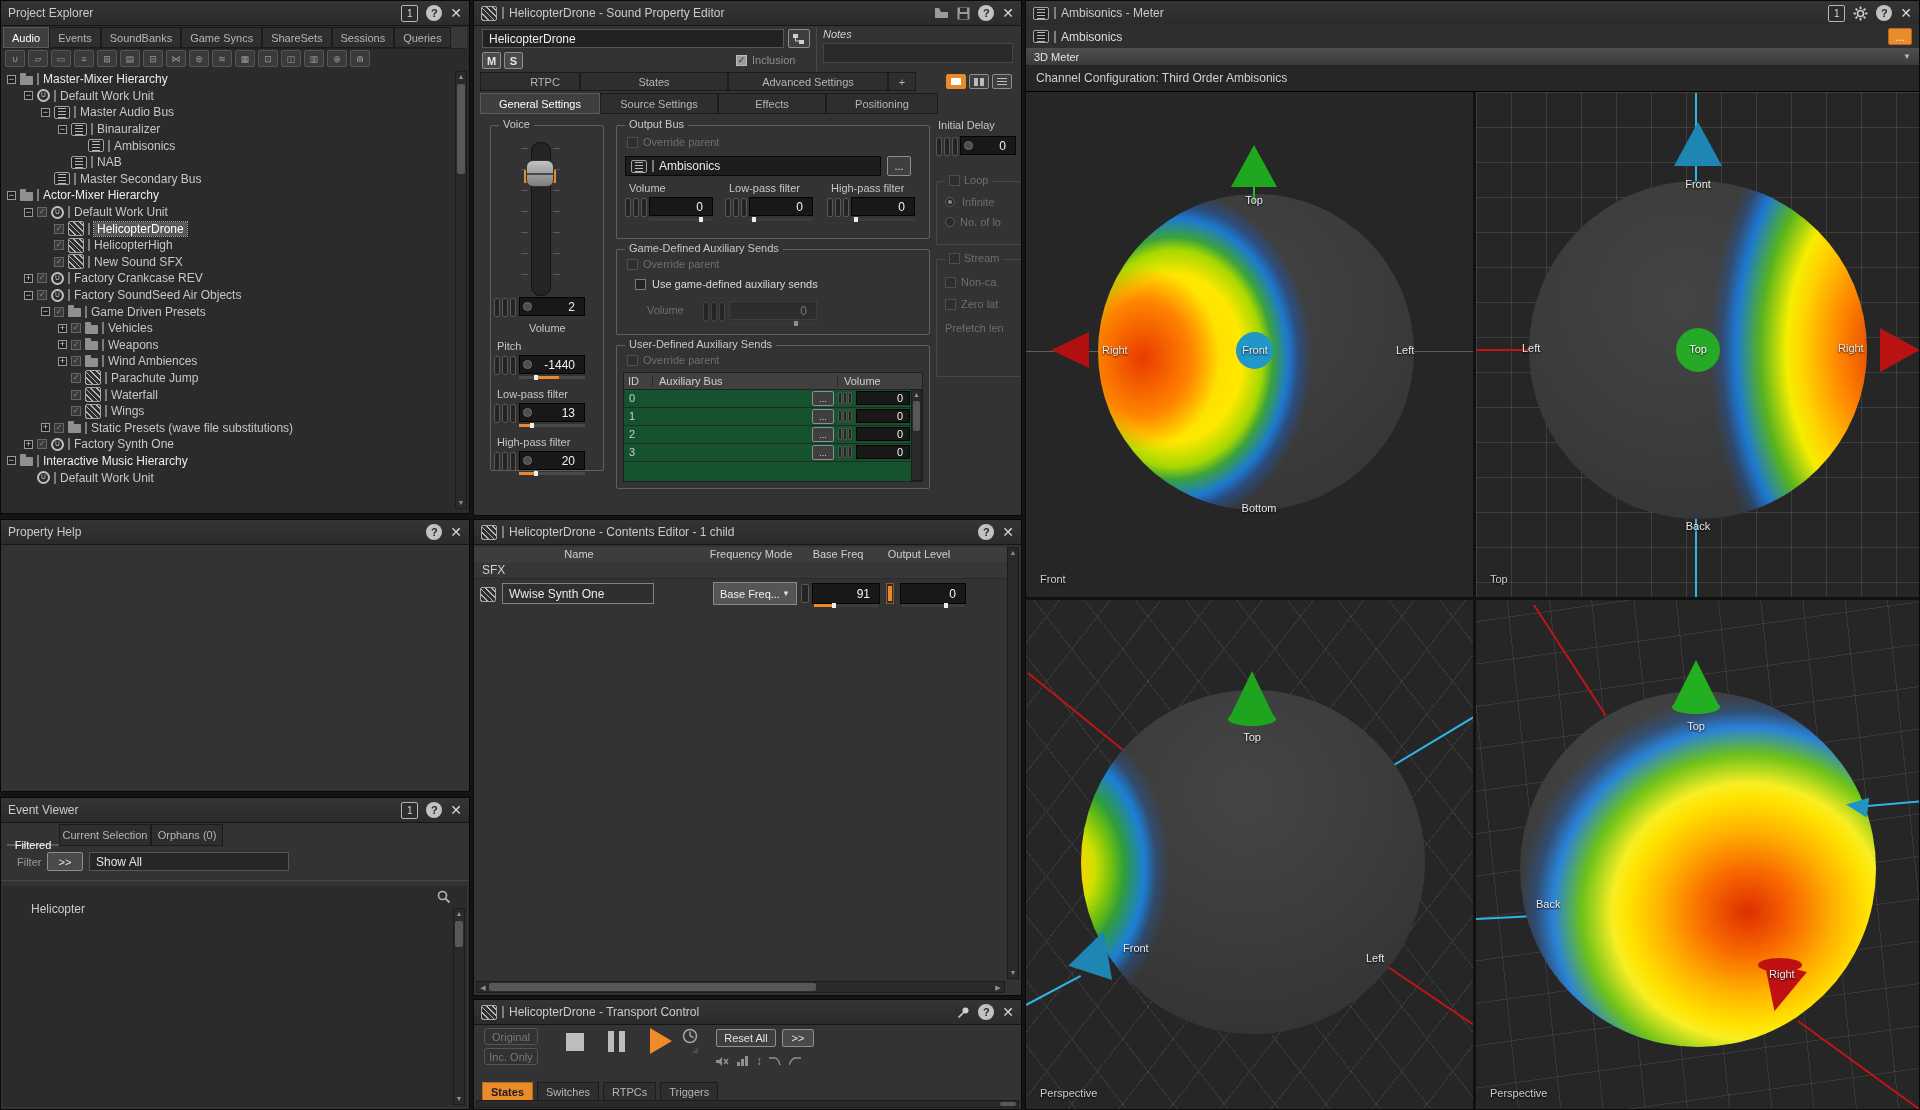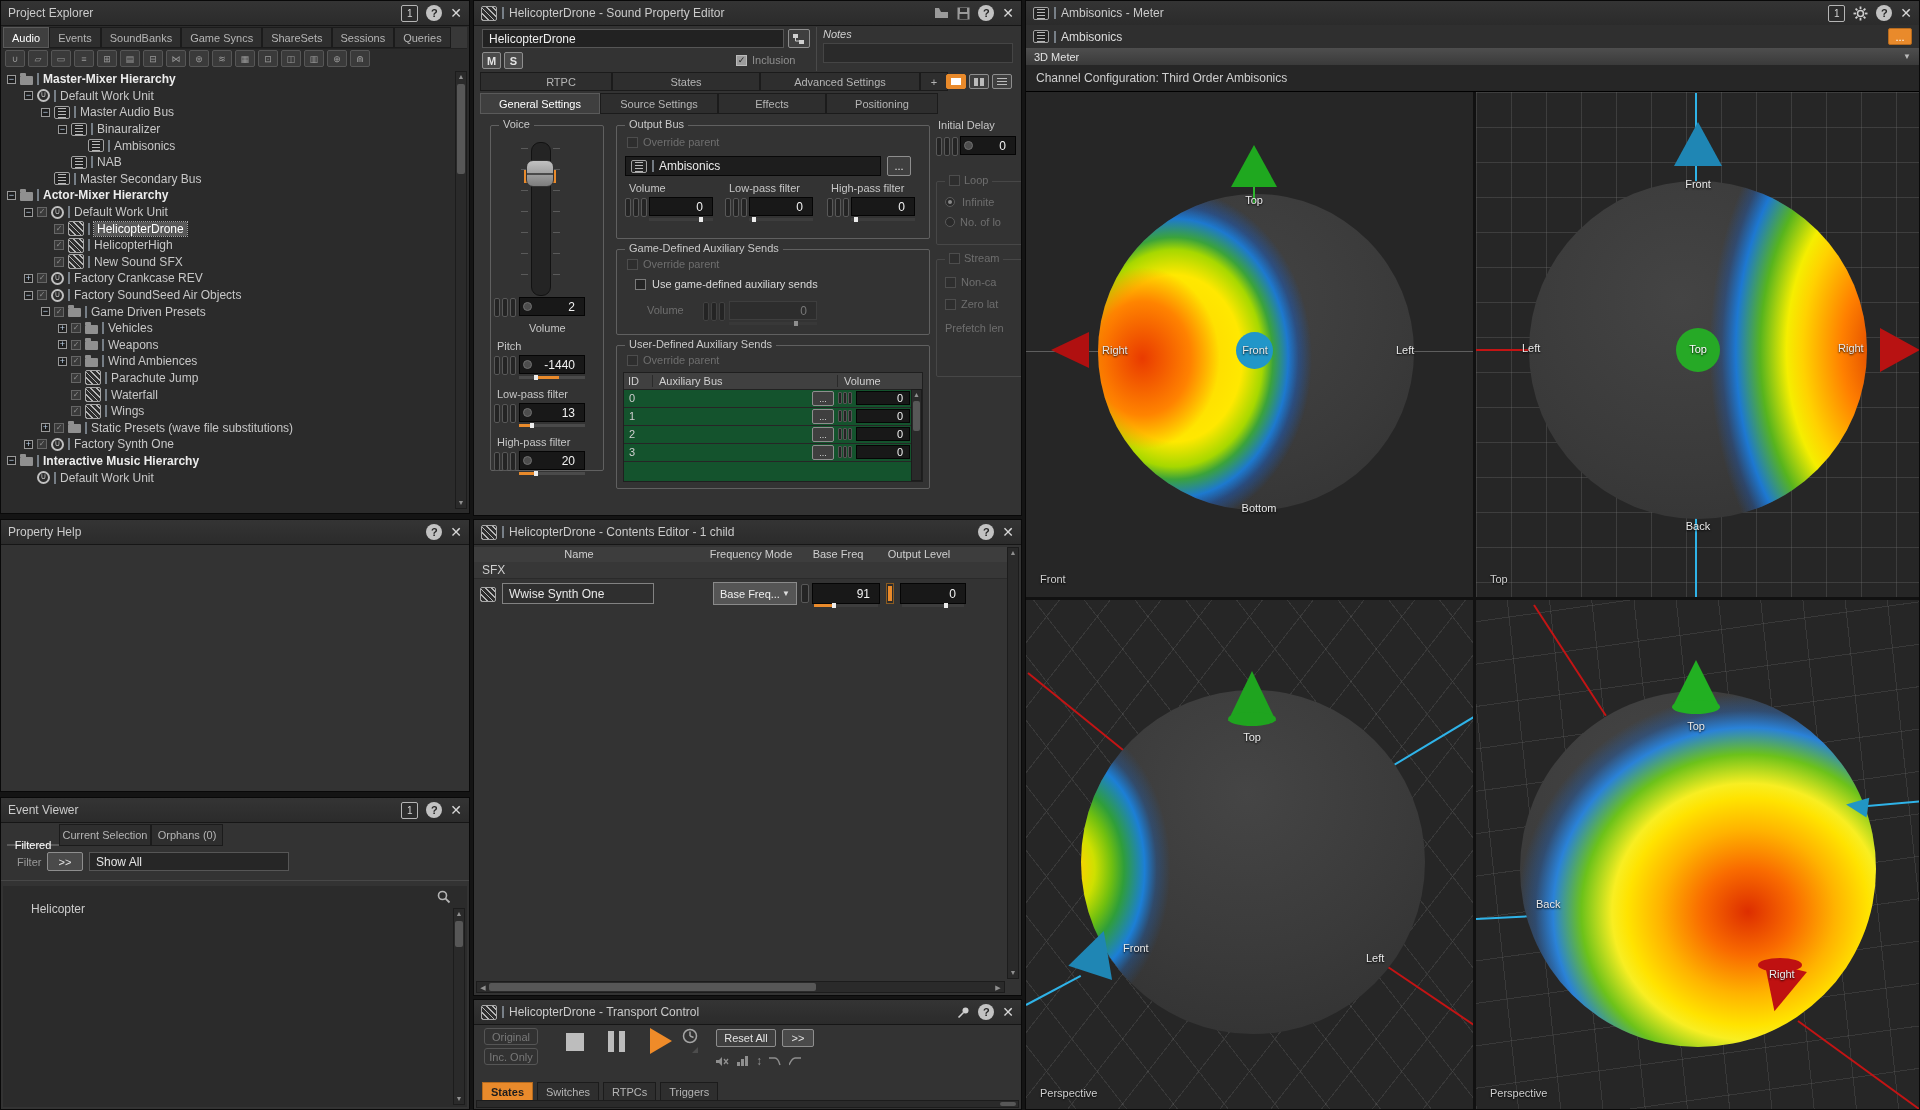--- a/index.html
+++ b/index.html
@@ -24,21 +24,21 @@
   
   #pe-tabs{position:absolute;left:2px;top:26px;right:2px;height:21px;display:flex;background:#383838;border-bottom:1px solid #222;}
   #pe-toolbar{position:absolute;left:4px;top:49px;display:flex;gap:3px;}
   .tbico{width:18px;height:15px;border:1px solid #565656;border-radius:2px;background:#3a3a3a;color:#9a9a9a;font-size:9px;display:flex;align-items:center;justify-content:center;}
   #tree{position:absolute;left:2px;top:70px;right:14px;bottom:4px;overflow:hidden;}
   .trow{height:16.6px;display:flex;align-items:center;gap:4px;white-space:nowrap;}
   .exp{width:9px;height:9px;border:1px solid #9a9a9a;background:#1e1e1e;color:#bcd2ea;font-size:9px;line-height:7px;text-align:center;box-sizing:border-box;flex:none;}
   .expsp{width:9px;flex:none;}
   .tchk{width:10px;height:10px;border:1px solid #666;background:#3a3a3a;color:#8e8e8e;font-size:8px;line-height:8px;text-align:center;box-sizing:border-box;flex:none;}
   .tlbl{color:#c7c7c7;font-size:12px;}
-  .tlbl.bold{font-weight:bold;color:#ececec;}
+  .tlbl.bold{font-weight:normal;color:#ececec;}
   .tlbl.sel{background:#585858;outline:1px dotted #a8a8a8;color:#fff;padding:0 3px;}
   
   .sbv{position:absolute;width:12px;background:#2a2a2a;border:1px solid #1c1c1c;box-sizing:border-box;}
   .sbh{position:absolute;height:12px;background:#2a2a2a;border:1px solid #1c1c1c;box-sizing:border-box;}
   .sbt{position:absolute;background:#575757;border-radius:2px;}
   .sba{position:absolute;color:#909090;font-size:7px;text-align:center;width:100%;line-height:10px;}
   
   .fld{position:absolute;height:19px;background:#181818;border:1px solid #050505;color:#f2f2f2;font-size:12px;display:flex;align-items:center;justify-content:flex-end;padding-right:9px;box-sizing:border-box;}
   .fld .dial{position:absolute;left:3px;top:4px;width:9px;height:9px;border-radius:50%;background:#4d4d4d;border:1px solid #707070;box-sizing:border-box;}
   .fld.dim{background:#2d2d2d;border-color:#3e3e3e;color:#787878;}
@@ -363,21 +363,21 @@
     <div class="btn" style="left:30px;top:51px;width:19px;height:17px;background:#4a4a4a;font-weight:bold;">S</div>
     <span style="position:absolute;left:262px;top:53px;display:flex;gap:5px;align-items:center;">
       <span class="cb greychk">✓</span>
       <span class="lab" style="position:static;color:#8f8f8f;">Inclusion</span>
     </span>
     <div style="position:absolute;left:342px;top:26px;width:200px;height:44px;border-left:1px solid #4a4a4a;padding-left:6px;">
       <span style="font-style:italic;color:#cfcfcf;font-size:11px;">Notes</span>
       <div style="margin-top:2px;width:190px;height:20px;background:#2a2a2a;border:1px solid #454545;box-sizing:border-box;"></div>
     </div>
     <div id="spe-tabs1" style="position:absolute;left:6px;top:71px;display:flex;height:19px;">
-        <div class="tab" style="width: 132px; padding-left: 38px;">RTPC</div>
+        <div class="tab" style="width: 100px; padding-left: 38px;">RTPC</div>
         <div class="tab" style="width: 148px;">States</div>
         <div class="tab" style="width: 160px;">Advanced Settings</div>
         <div class="tab" style="width: 28px;">+</div>
       </div>
     <div class="btn" style="left:472px;top:73px;width:20px;height:15px;border-color:#e98a2b;background:#e98a2b;">
         <span style="width:10px;height:7px;background:#fff;display:block;"></span>
       </div>
     <div class="btn" style="left:495px;top:73px;width:20px;height:15px;">
         <span style="width:4px;height:8px;background:#bbb;margin-right:2px;"></span>
         <span style="width:4px;height:8px;background:#bbb;"></span>

